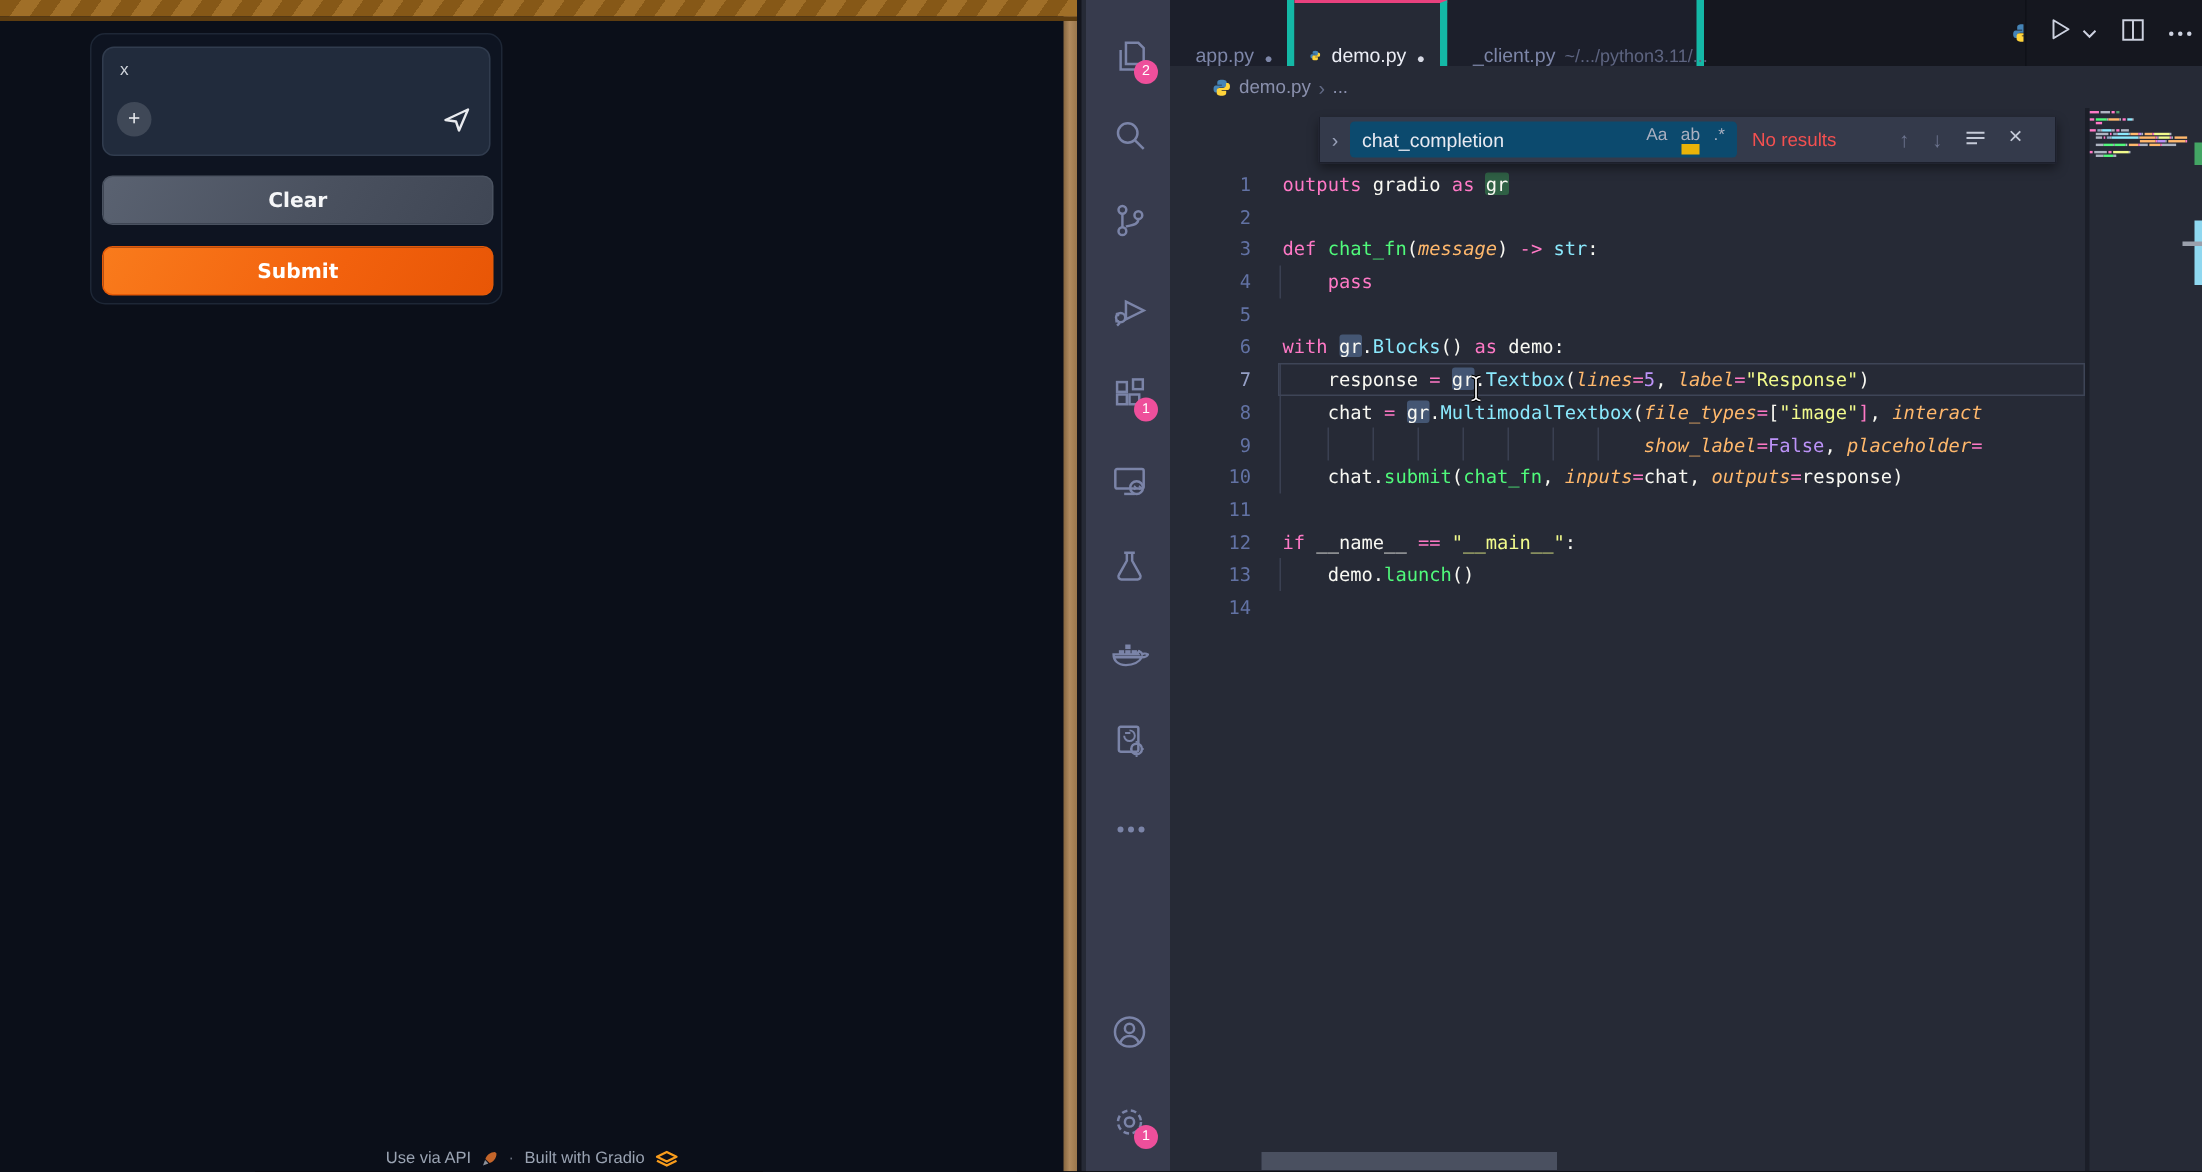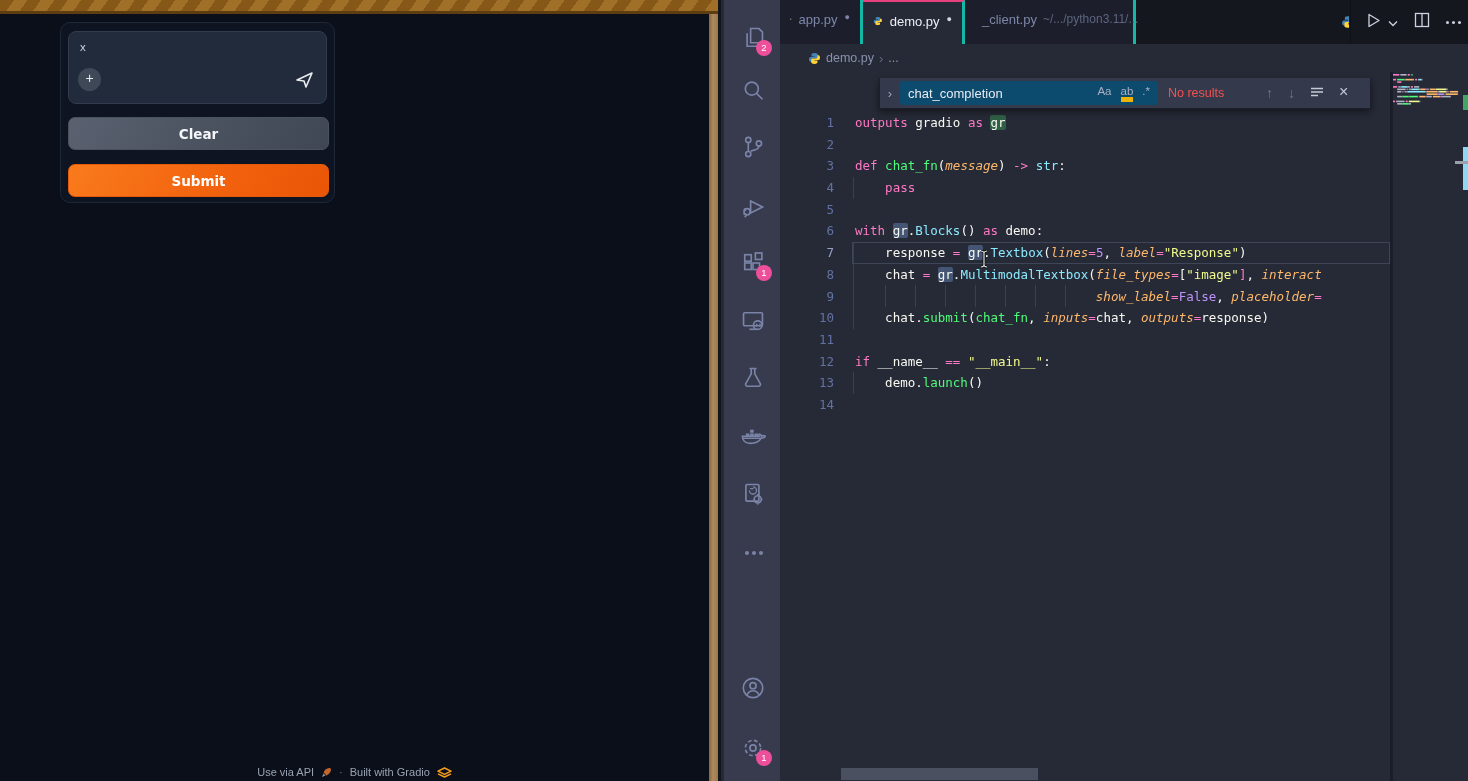--- a/index.html
+++ b/index.html
@@ -45,22 +45,22 @@
   .activity-bar { position:absolute; left:3px; top:0; width:56px; height:781px; background:#373b4d; }
   .ab-item { position:absolute; left:16px; width:26px; height:26px; cursor:pointer; }
   .ab-item svg { stroke:#7b84a8; fill:none; stroke-width:1.4; }
   .badge { position:absolute; right:-6px; bottom:-5px; min-width:16px; height:16px; border-radius:8px;
     background:#ee4f9b; color:#fff; font-size:9.5px; line-height:16px; text-align:center; padding:0 2px; }
   .dots3 { position:absolute; left:5px; top:11px; width:4px; height:4px; border-radius:50%; background:#7b84a8;
     box-shadow:7px 0 0 #7b84a8, 14px 0 0 #7b84a8; }
 
   .editor-chrome { position:absolute; left:59px; top:0; width:691px; height:781px; background:#262a36; }
   .tab-bar { position:absolute; left:0; top:0; width:691px; height:44px; background:#15171f; }
-  .tab { position:absolute; top:0; height:44px; display:flex; align-items:flex-start; gap:7px; padding:12px 10px;
-    background:#1c1f2b; border-right:3px solid #14b8a6; cursor:pointer; font-size:13px; color:#7d86a8; }
+  .tab { position:absolute; top:0; height:44px; display:flex; align-items:flex-end; gap:7px; padding:0 10px;
+    background:#1c1f2b; border-right:5px solid #14b8a6; cursor:pointer; font-size:13px; color:#7d86a8; }
   .tab.active { background:#262a36; color:#eceef6; border-top:2.5px solid #e8417e; }
   .tab .dot { font-size:9px; }
   .tab .desc { font-size:12px; color:#5d6480; margin-left:-1px; }
   .tab-actions { position:absolute; right:0; top:0; height:44px; width:121px; display:flex; align-items:center;
     gap:16px; padding-left:14px; border-left:1px solid #0f1118; }
   .tab-actions .icon-btn { cursor:pointer; }
   .py-sliver { position:absolute; left:-10px; top:15px; width:8px; height:14px; overflow:hidden; }
 
   .breadcrumb { position:absolute; left:0; top:44px; width:691px; height:28px; display:flex; align-items:center;
     gap:5px; padding-left:28px; font-size:12.5px; color:#8a90ad; background:#262a36; }
@@ -71,21 +71,21 @@
   
   .find-widget { position:absolute; left:99px; top:6px; width:492px; height:31px; background:#343a4b;
     border:1px solid #1c1f2b; border-top:none; box-shadow:0 3px 7px rgba(0,0,0,.45); z-index:10;
     display:flex; align-items:center; }
   .find-expand { width:20px; text-align:center; color:#9aa2ba; font-size:13px; cursor:pointer; }
   .find-input { position:relative; width:258px; height:24px; background:#0c4a6e; border-radius:3px;
     display:flex; align-items:center; }
   .find-query { padding-left:8px; font-size:13px; color:#e8eaf2; white-space:nowrap; overflow:hidden; flex:1; }
   .find-toggles { display:flex; gap:9px; padding-right:8px; color:#aab0c0; font-size:11.5px; }
   .find-toggles span { cursor:pointer; }
-  .tg-word { border-bottom:5px solid #eab308; }
+  .tg-word { border-bottom:7px solid #eab308; }
   .find-results { color:#f45050; font-size:12.5px; margin-left:10px; width:84px; }
   .find-nav { display:flex; gap:15px; margin-left:14px; color:#6d7590; font-size:14px; }
   .find-nav .enabled { color:#c5cad8; }
   .find-nav span, .find-nav .ico { cursor:pointer; }
 
   
   .code-rows { position:absolute; left:0; top:40px; width:610px; }
   .code-row { height:21.7px; line-height:21.7px; white-space:pre; font-family:"DejaVu Sans Mono", monospace; font-size:12.5px; }
   .ln { display:inline-block; width:54px; text-align:right; color:#6272a4; }
   .ln.cur { color:#96a0c6; }

